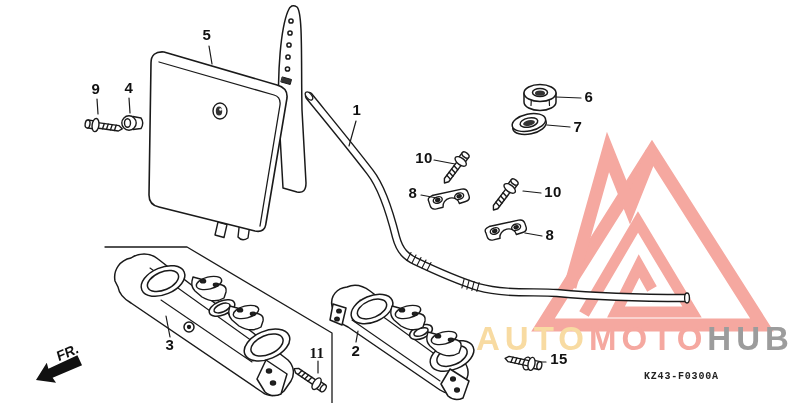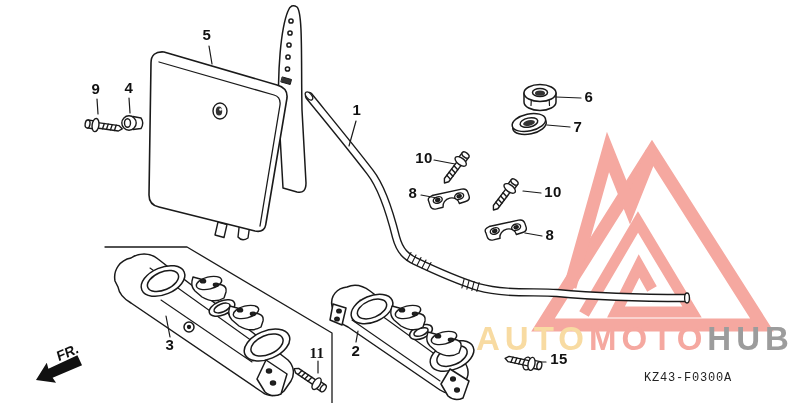--- a/index.html
+++ b/index.html
@@ -12,21 +12,21 @@
     font-weight:bold;font-size:33px;line-height:1;letter-spacing:5px;
     font-family:"Liberation Sans", sans-serif;}
   .wm-auto{color:#f8dba2;}
   .wm-moto{color:#f5a8a0;}
   .wm-hub{color:#9c9c9c;}
   
   .callout{position:absolute;color:#111;font-weight:bold;font-size:15px;
     line-height:14px;letter-spacing:0.5px;transform:translate(-50%,0);}
   
   .diagram-code{position:absolute;left:644px;top:371px;color:#222;
-    font-family:"Liberation Mono", monospace;font-weight:normal;font-size:12px;
+    font-family:"Liberation Mono", monospace;font-weight:bold;font-size:10px;
     letter-spacing:0.8px;}
   
   .fr-text{position:absolute;left:55px;top:349px;color:#111;font-weight:bold;
     font-size:14px;transform:rotate(-24deg) skewX(-8deg);transform-origin:left top;}
 </style>
 </head>
 <body>
 
 <div class="stage">
 

